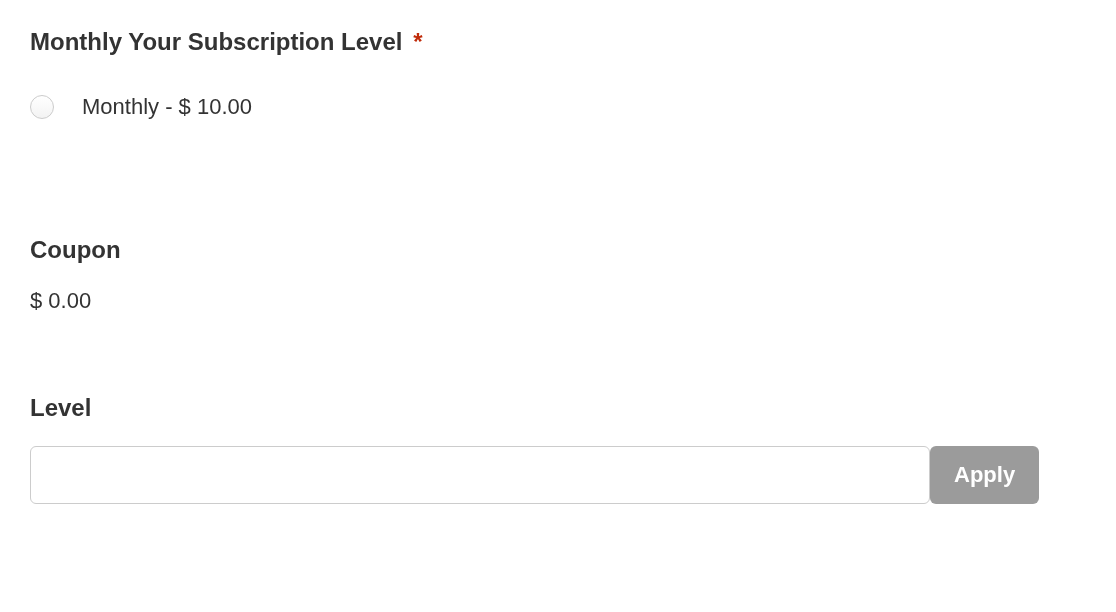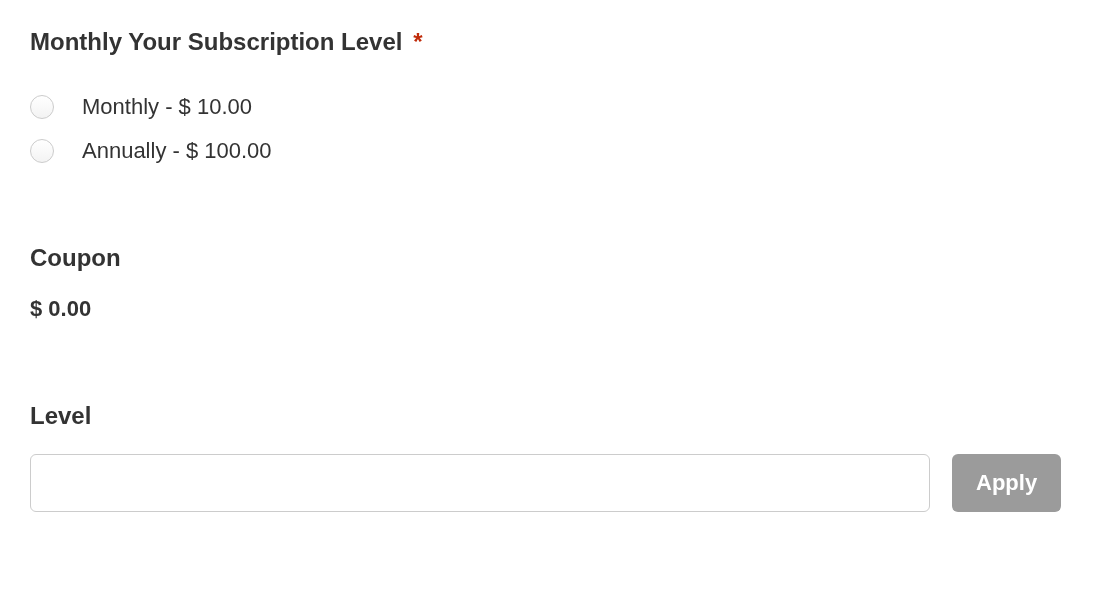--- a/index.html
+++ b/index.html
@@ -19,21 +19,21 @@
       font-weight: 700;
       color: #333333;
       margin-bottom: 38px;
     }
     .required-asterisk {
       color: #c02b0a;
       font-weight: 700;
       margin-left: 4px;
     }
     .radio-group {
-      margin-bottom: 80px;
+      margin-bottom: 116px;
     }
     .radio-option {
       display: flex;
       align-items: center;
       margin-bottom: 18px;
       cursor: pointer;
     }
     .radio-circle {
       width: 24px;
       height: 24px;
@@ -50,27 +50,26 @@
     }
     .section-label {
       font-size: 24px;
       font-weight: 700;
       color: #333333;
       margin-bottom: 24px;
     }
     .total-value {
       font-size: 22px;
       color: #333333;
-      font-weight: 700;
+      font-weight: 400;
       margin-bottom: 80px;
     }
     .coupon-row {
       display: flex;
       align-items: flex-end;
-      gap: 22px;
     }
     .coupon-input {
       flex: 0 0 900px;
       height: 58px;
       border: 1px solid #cccccc;
       border-radius: 6px;
       font-size: 20px;
       padding: 0 14px;
       background: #ffffff;
     }
@@ -94,24 +93,20 @@
   <div class="field-label">
     <span>Monthly Your Subscription Level</span>
     <span class="required-asterisk">*</span>
   </div>
 
   <div class="radio-group">
     <label class="radio-option">
       <span class="radio-circle"></span>
       <span class="radio-label">Monthly - $ 10.00</span>
     </label>
-    <label class="radio-option">
-      <span class="radio-circle"></span>
-      <span class="radio-label">Annually - $ 100.00</span>
-    </label>
   </div>
 </div>
 
 <div>
   <div class="section-label">Coupon</div>
   <div class="total-value">$ 0.00</div>
 </div>
 
 <div>
   <div class="section-label">Level</div>

